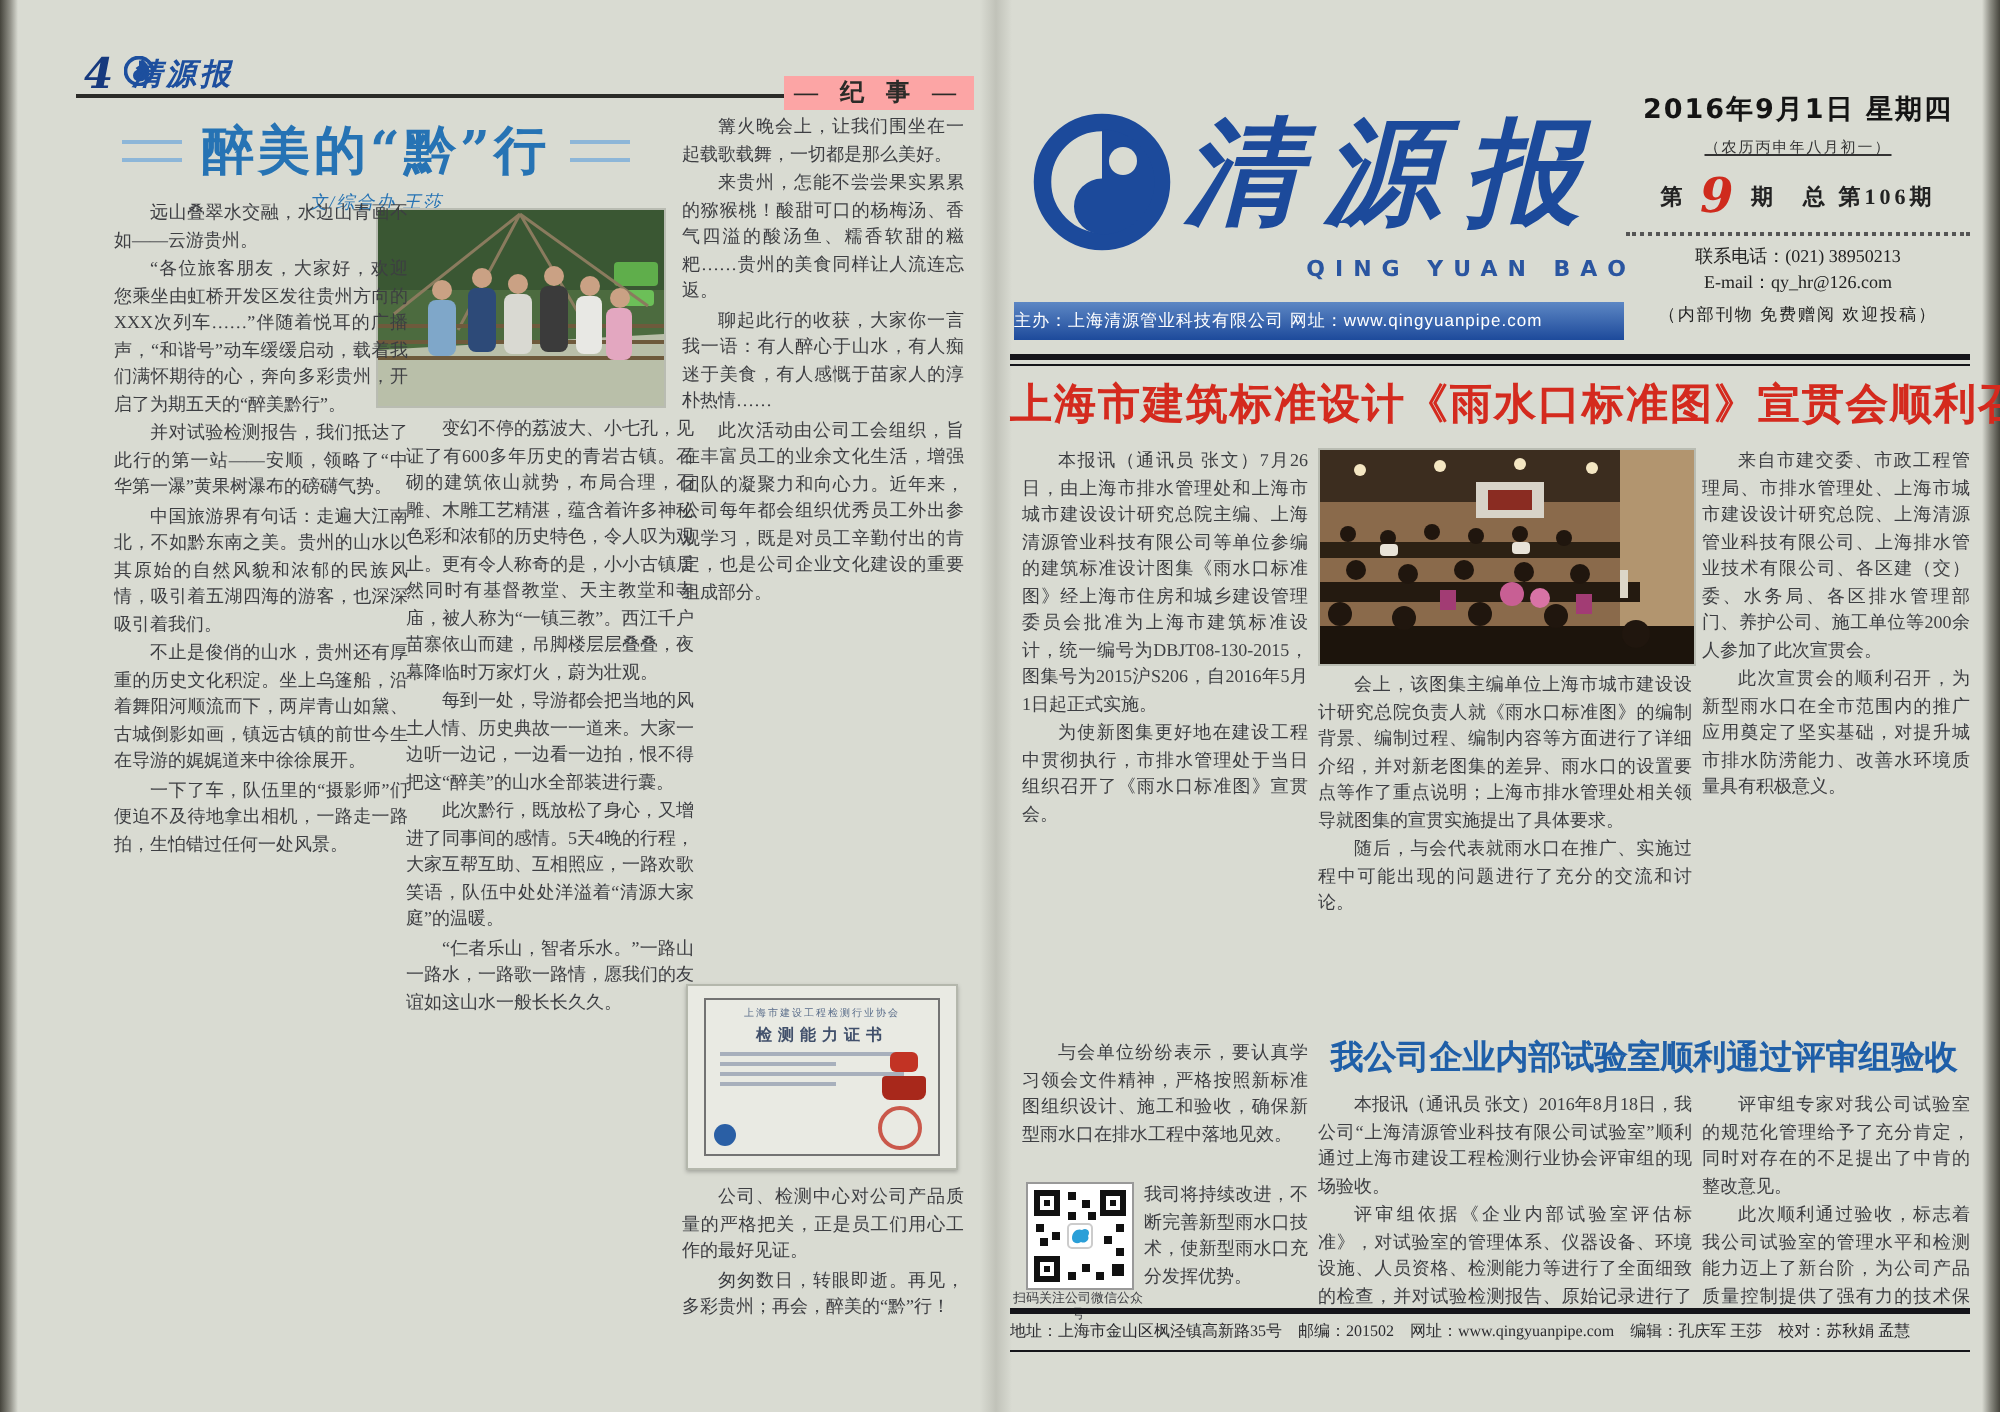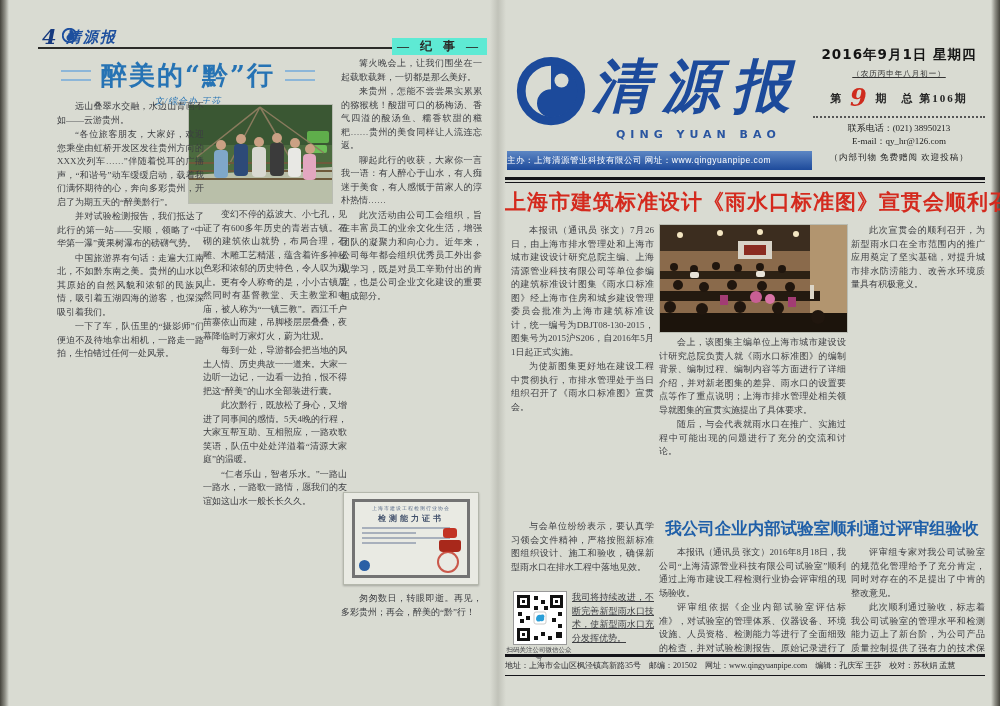--- a/index.html
+++ b/index.html
@@ -14,48 +14,48 @@
 
   
   .col{position:absolute;font:9px/13.5px "Liberation Serif",serif;text-align:justify;
        color:#3d3e42;overflow:hidden;}
   .col p{margin:0 0 1px;text-indent:2em;}
 
   
   .lp-pagenum{position:absolute;left:42px;top:24px;font:italic bold 21px "DejaVu Serif",serif;color:#16397e;}
   .lp-mast{position:absolute;left:66px;top:28px;font:italic bold 15px "DejaVu Serif",serif;color:#1d4f9e;letter-spacing:2px;}
   .lp-rule{position:absolute;left:38px;top:47px;width:445px;height:2px;background:#2b2b28;}
-  .lp-section{position:absolute;left:392px;top:38px;background:#5eead4;padding:0 5px;
+  .lp-section{position:absolute;left:392px;top:38px;background:#fca5a5;padding:0 5px;
               font:bold 12px "Liberation Serif",serif;color:#2b2b28;letter-spacing:4px;}
   .lp-title-wrap{position:absolute;left:40px;top:58px;width:296px;display:flex;align-items:center;justify-content:center;gap:10px;}
   .lp-title{font:bold 26px "DejaVu Serif",serif;color:#2673b4;letter-spacing:2px;white-space:nowrap;}
   .tmark{width:30px;height:7px;border-top:2px solid #8db6d8;border-bottom:2px solid #8db6d8;}
   .lp-byline{position:absolute;left:40px;top:95px;width:296px;text-align:center;
              font:italic 9px "Liberation Serif",serif;color:#2673b4;letter-spacing:1px;}
 
   .photo{position:absolute;border:1px solid #b9bcb2;background:#888;}
 
   
   .cert{position:absolute;left:343px;top:492px;width:136px;height:93px;background:#e9eae3;
         border:1px solid #b4b7ac;box-shadow:0 1px 2px rgba(0,0,0,.25);padding:6px 8px;box-sizing:border-box;}
-  .cert-inner{width:100%;height:100%;border:3px solid #737373;position:relative;padding:3px 5px;box-sizing:border-box;}
+  .cert-inner{width:100%;height:100%;border:1px solid #737373;position:relative;padding:3px 5px;box-sizing:border-box;}
   .cert-org{font-size:5px;color:#5a6d8a;text-align:center;letter-spacing:1px;}
   .cert-title{font:bold 8px "Liberation Serif",serif;color:#41506b;text-align:center;letter-spacing:3px;margin-top:2px;}
   .cert-line{height:2px;background:#a8b0bc;margin:3px 12px 0 2px;}
   .cert-line.short{margin-right:46px;}
   .stamp-handle{position:absolute;right:6px;top:26px;width:22px;height:26px;}
   .stamp-top{width:14px;height:10px;background:#c23324;border-radius:3px;margin:0 auto;}
   .stamp-base{width:22px;height:12px;background:#a8281b;border-radius:2px 2px 4px 4px;margin-top:2px;}
   .seal{position:absolute;right:8px;bottom:2px;width:18px;height:18px;border:2px solid rgba(194,51,36,.8);border-radius:50%;}
   .emblem{position:absolute;left:4px;bottom:4px;width:11px;height:11px;border-radius:50%;background:#2a5fa5;}
 
   
   .rp-name{position:absolute;left:592px;top:48px;font:italic bold 58px "DejaVu Serif",serif;
            color:#1c4a9b;letter-spacing:12px;white-space:nowrap;}
-  .rp-pinyin{position:absolute;left:616px;top:128px;width:226px;text-align:left;
+  .rp-pinyin{position:absolute;left:592px;top:128px;width:226px;text-align:right;
              font:bold 11px "DejaVu Sans",sans-serif;color:#2a55a0;letter-spacing:5px;}
   .rp-bar{position:absolute;left:507px;top:151px;width:305px;height:19px;
           background:linear-gradient(to bottom,#5d87c4,#1d4a9b);color:#fff;
           font:8.5px/19px "Liberation Sans",sans-serif;text-align:left;letter-spacing:.5px;}
   .rp-info{position:absolute;left:811px;top:46px;width:176px;text-align:center;}
   .rp-date{font:bold 13.5px "DejaVu Sans",sans-serif;color:#141414;letter-spacing:1px;}
   .rp-lunar{font-size:7.5px;color:#333;margin-top:5px;letter-spacing:1px;text-decoration:underline;}
   .rp-issue{margin-top:4px;font:bold 11px "Liberation Serif",serif;color:#222;letter-spacing:2px;}
   .rp-issue .big9{font:italic bold 24px "DejaVu Serif",serif;color:#cf2b1d;vertical-align:-4px;padding:0 2px;}
   .rp-dots{border-top:2px dotted #555;margin:4px 2px;}
@@ -133,20 +133,21 @@
             <rect x="114" y="49" width="13" height="26" rx="4" fill="#e3a7c0"></rect>
         </g>
       </svg>
     </div>
 
     <div class="col" style="left:40px;top:100px;width:147px;height:562px;margin-left:17px;">
       <p>远山叠翠水交融，水边山青画不如——云游贵州。</p>
       <p>“各位旅客朋友，大家好，欢迎您乘坐由虹桥开发区发往贵州方向的XXX次列车……”伴随着悦耳的广播声，“和谐号”动车缓缓启动，载着我们满怀期待的心，奔向多彩贵州，开启了为期五天的“醉美黔行”。</p>
       <p>并对试验检测报告，我们抵达了此行的第一站——安顺，领略了“中华第一瀑”黄果树瀑布的磅礴气势。</p>
       <p>中国旅游界有句话：走遍大江南北，不如黔东南之美。贵州的山水以其原始的自然风貌和浓郁的民族风情，吸引着五湖四海的游客，也深深吸引着我们。</p>
+      <p>不止是俊俏的山水，贵州还有厚重的历史文化积淀。坐上乌篷船，沿着舞阳河顺流而下，两岸青山如黛、古城倒影如画，镇远古镇的前世今生在导游的娓娓道来中徐徐展开。</p>
       <p>一下了车，队伍里的“摄影师”们便迫不及待地拿出相机，一路走一路拍，生怕错过任何一处风景。</p>
     </div>
 
     <div class="col" style="left:203px;top:208px;width:144px;height:454px;">
       <p>变幻不停的荔波大、小七孔，见证了有600多年历史的青岩古镇。石砌的建筑依山就势，布局合理，石雕、木雕工艺精湛，蕴含着许多神秘色彩和浓郁的历史特色，令人叹为观止。更有令人称奇的是，小小古镇居然同时有基督教堂、天主教堂和寺庙，被人称为“一镇三教”。西江千户苗寨依山而建，吊脚楼层层叠叠，夜幕降临时万家灯火，蔚为壮观。</p>
       <p>每到一处，导游都会把当地的风土人情、历史典故一一道来。大家一边听一边记，一边看一边拍，恨不得把这“醉美”的山水全部装进行囊。</p>
       <p>此次黔行，既放松了身心，又增进了同事间的感情。5天4晚的行程，大家互帮互助、互相照应，一路欢歌笑语，队伍中处处洋溢着“清源大家庭”的温暖。</p>
       <p>“仁者乐山，智者乐水。”一路山一路水，一路歌一路情，愿我们的友谊如这山水一般长长久久。</p>
     </div>
 
@@ -168,20 +169,21 @@
         <div class="stamp-handle">
           <div class="stamp-top"></div>
             <div class="stamp-base"></div>
         </div>
         <div class="seal"></div>
         <div class="emblem"></div>
       </div>
     </div>
 
     <div class="col" style="left:341px;top:592px;width:141px;height:70px;">
+      <p>公司、检测中心对公司产品质量的严格把关，正是员工们用心工作的最好见证。</p>
       <p>匆匆数日，转眼即逝。再见，多彩贵州；再会，醉美的“黔”行！</p>
     </div>
   </div>
 
   <div>
 
     <div style="position:absolute;left:516px;top:55px;">
       <svg width="70" height="72" viewBox="0 0 40 40">
         <circle cx="20" cy="20" r="17" fill="none" stroke="#1c4a9b" stroke-width="5"></circle>
         <path d="M20 5 A15 15 0 0 1 20 35 A8 8 0 0 1 20 19 Z" fill="#1c4a9b"></path>
@@ -258,20 +260,21 @@
         <rect x="150" y="60" width="4" height="14" fill="#dcd6c8"></rect>
       </svg>
     </div>
 
     <div class="col" style="left:659px;top:336px;width:187px;height:180px;">
       <p>会上，该图集主编单位上海市城市建设设计研究总院负责人就《雨水口标准图》的编制背景、编制过程、编制内容等方面进行了详细介绍，并对新老图集的差异、雨水口的设置要点等作了重点说明；上海市排水管理处相关领导就图集的宣贯实施提出了具体要求。</p>
       <p>随后，与会代表就雨水口在推广、实施过程中可能出现的问题进行了充分的交流和讨论。</p>
     </div>
 
     <div class="col" style="left:851px;top:224px;width:134px;height:292px;">
+      <p>来自市建交委、市政工程管理局、市排水管理处、上海市城市建设设计研究总院、上海清源管业科技有限公司、上海排水管业技术有限公司、各区建（交）委、水务局、各区排水管理部门、养护公司、施工单位等200余人参加了此次宣贯会。</p>
       <p>此次宣贯会的顺利召开，为新型雨水口在全市范围内的推广应用奠定了坚实基础，对提升城市排水防涝能力、改善水环境质量具有积极意义。</p>
     </div>
 
     <div class="col" style="left:511px;top:520px;width:143px;height:70px;">
       <p>与会单位纷纷表示，要认真学习领会文件精神，严格按照新标准图组织设计、施工和验收，确保新型雨水口在排水工程中落地见效。</p>
     </div>
 
     <div class="qr">
       <svg width="52" height="52" viewBox="0 0 52 52">
         <rect width="52" height="52" fill="#fff"></rect>
@@ -304,21 +307,21 @@
             <rect x="41" y="8" width="3" height="3"></rect>
             <rect x="8" y="41" width="3" height="3"></rect>
           </g>
         <rect x="20" y="20" width="12" height="12" rx="2" fill="#fff" stroke="#ccc"></rect>
         <path d="M22 27 C22 23.5 25 22 27 23 C29.5 21.5 31.5 24 30 26 C31 28 28.5 30 26.5 29 C24 30.5 22 29 22 27 Z" fill="#2a9fd8"></path>
       </svg>
     </div>
     <div class="qr-caption">扫码关注公司微信公众号</div>
 
     <div class="col" style="left:572px;top:591px;width:82px;height:64px;">
-      <p style="text-indent:0;text-decoration:underline;">我司将持续改进，不断完善新型雨水口技术，使新型雨水口充分发挥优势。</p>
+      <p style="text-indent:0;">我司将持续改进，不断完善新型雨水口技术，使新型雨水口充分发挥优势。</p>
     </div>
 
     <div class="headline2">我公司企业内部试验室顺利通过评审组验收</div>
 
     <div class="col" style="left:659px;top:546px;width:187px;height:108px;">
       <p>本报讯（通讯员 张文）2016年8月18日，我公司“上海清源管业科技有限公司试验室”顺利通过上海市建设工程检测行业协会评审组的现场验收。</p>
       <p>评审组依据《企业内部试验室评估标准》，对试验室的管理体系、仪器设备、环境设施、人员资格、检测能力等进行了全面细致的检查，并对试验检测报告、原始记录进行了抽查。</p>
     </div>
 
     <div class="col" style="left:851px;top:546px;width:134px;height:108px;">

